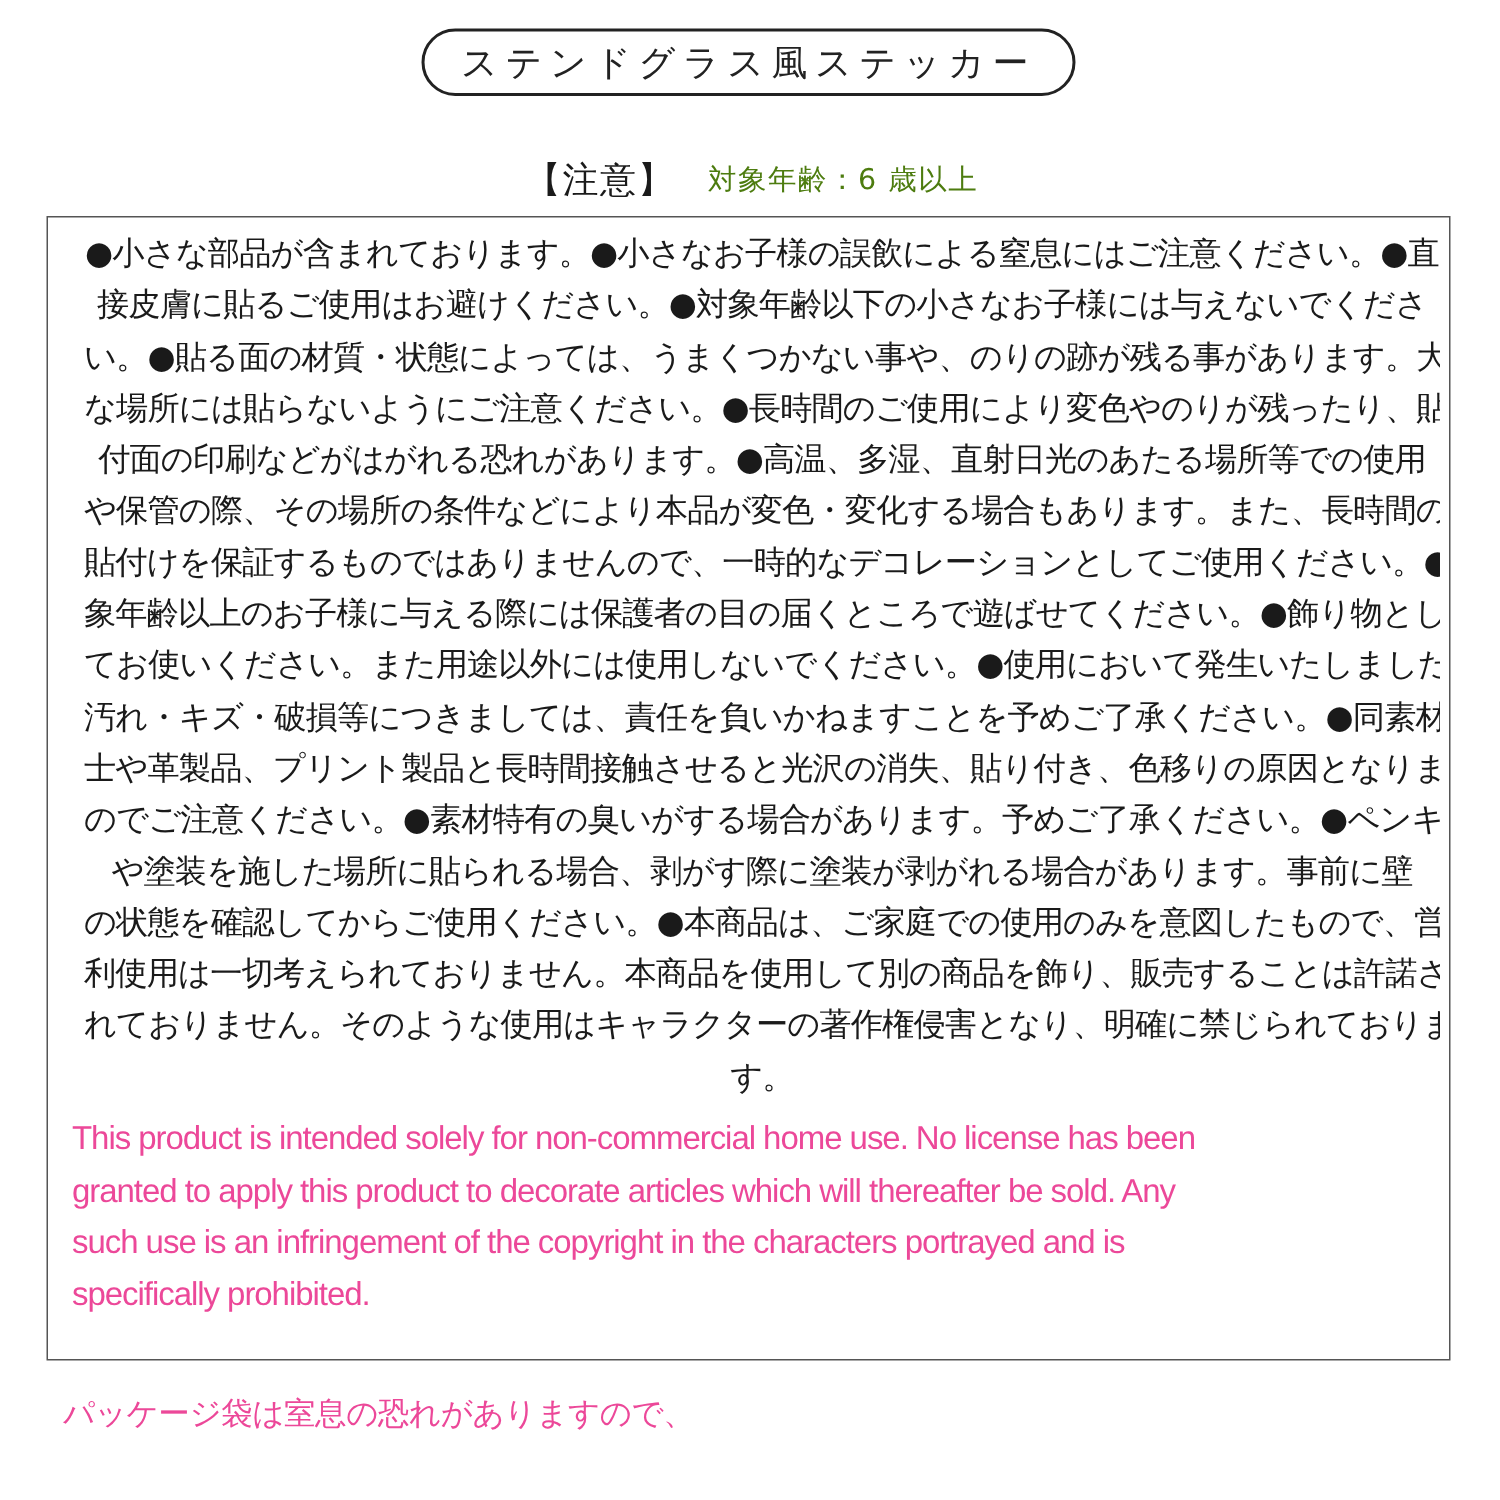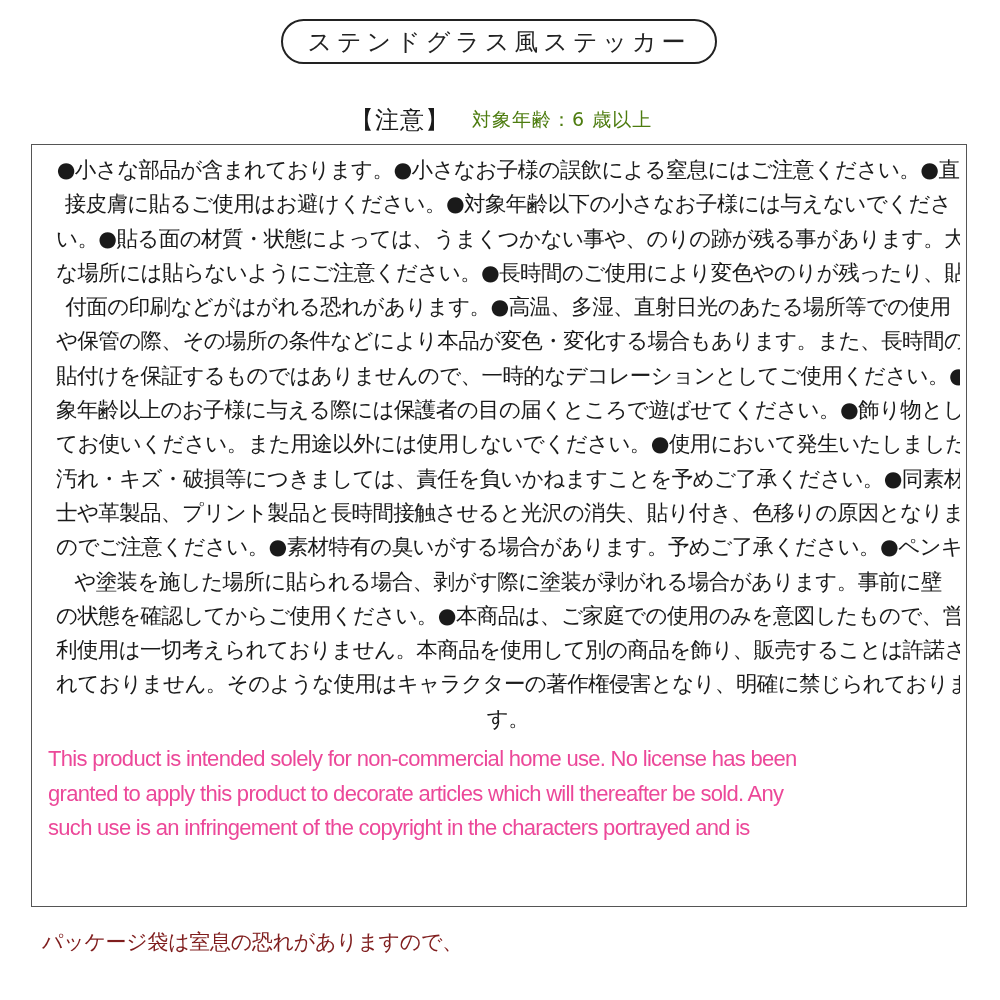--- a/index.html
+++ b/index.html
@@ -14,21 +14,21 @@
   .age-label { font-size:19px; color:#4d7c0f; letter-spacing:1px; }
   .notice-box { position:absolute; left:31px; top:144px; width:936px; height:763px;
                 border:1.5px solid #555; box-sizing:border-box; }
   .jp-lines { position:absolute; left:24px; top:8px; width:904px;text-align:center; }
   .jp-line { height:34.3px; line-height:34.3px; font-size:21.5px; white-space:nowrap;
              letter-spacing:-0.6px; color:#1a1a1a; overflow:hidden; }
   .en-lines { position:absolute; left:16px; top:597px; width:904px; }
   .en-line { height:34.5px; line-height:34.5px; font-size:22px; white-space:nowrap;
              letter-spacing:-0.7px; color:#ec4899; font-family:"Liberation Sans", sans-serif; }
   .footer { position:absolute; left:42px; top:925px; }
-  .footer-line { font-size:21px; height:34px; line-height:34px; white-space:nowrap; color:#7f1d1d; letter-spacing:-0.3px; }
+  .footer-line { font-size:21px; height:34px; line-height:34px; white-space:nowrap; color:#ec4899; letter-spacing:-0.3px; }
 </style>
 </head>
 <body>
 
 <div class="title-pill">
   <span>ステンドグラス風ステッカー</span>
 </div>
 
 <div class="caution-row">
   <span class="caution-label">【注意】</span>
@@ -52,18 +52,19 @@
     <div class="jp-line">や塗装を施した場所に貼られる場合、剥がす際に塗装が剥がれる場合があります。事前に壁</div>
     <div class="jp-line">の状態を確認してからご使用ください。●本商品は、ご家庭での使用のみを意図したもので、営</div>
     <div class="jp-line">利使用は一切考えられておりません。本商品を使用して別の商品を飾り、販売することは許諾さ</div>
     <div class="jp-line">れておりません。そのような使用はキャラクターの著作権侵害となり、明確に禁じられておりま</div>
     <div class="jp-line">す。</div>
   </div>
   <div class="en-lines">
     <div class="en-line">This product is intended solely for non-commercial home use. No license has been</div>
     <div class="en-line">granted to apply this product to decorate articles which will thereafter be sold. Any</div>
     <div class="en-line">such use is an infringement of the copyright in the characters portrayed and is</div>
+    <div class="en-line">specifically prohibited.</div>
   </div>
 </div>
 
 <div class="footer">
   <div class="footer-line">パッケージ袋は室息の恐れがありますので、</div>
 </div>
 
 </body></html>

